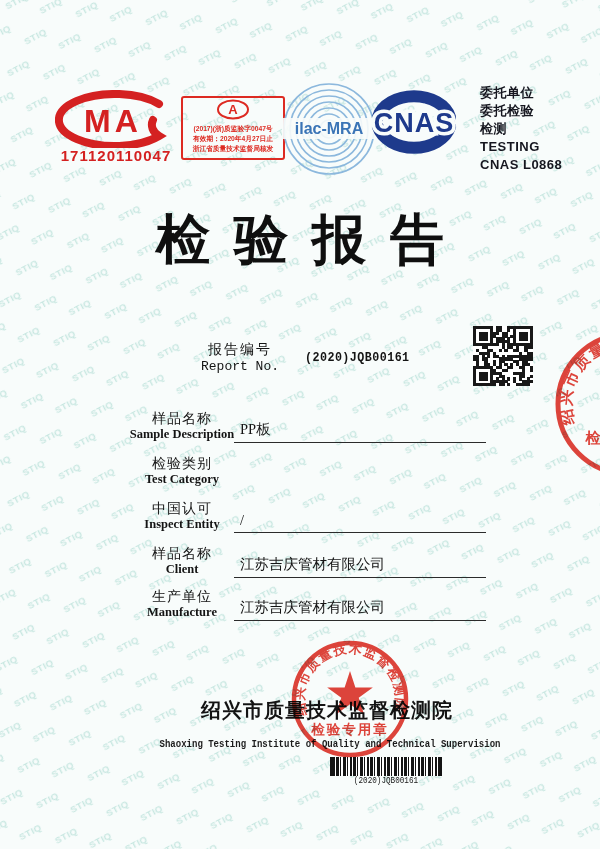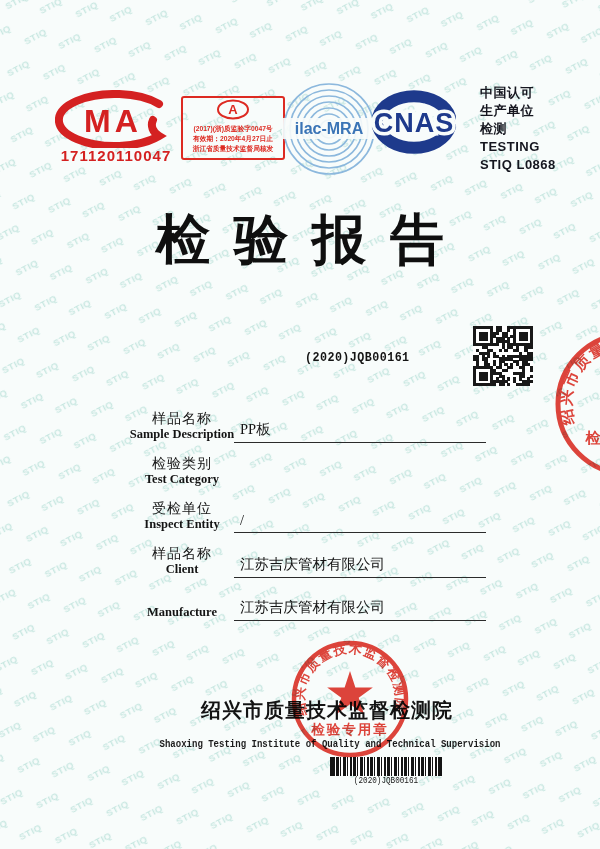--- a/index.html
+++ b/index.html
@@ -113,29 +113,33 @@
     <text x="47" y="54" text-anchor="middle" font-size="16" font-weight="bold" fill="#3a74b6" font-family="Liberation Sans, sans-serif">ilac-MRA</text>
   </svg>
 
   <svg class="abs" style="left:368px; top:84px;" width="92" height="76" viewBox="0 0 92 76">
     <path d="M 10,33 A 37,27 0 0 1 82,33" fill="none" stroke="#1e3a8c" stroke-width="12" stroke-linecap="round"></path>
     <path d="M 10,43 A 37,27 0 0 0 82,43" fill="none" stroke="#1e3a8c" stroke-width="12" stroke-linecap="round"></path>
     <text x="46" y="48" text-anchor="middle" font-size="27" font-weight="bold" fill="#1e3a8c" letter-spacing="1" font-family="Liberation Sans, sans-serif" style="paint-order:stroke; stroke:#f8fcfb; stroke-width:7px;">CNAS</text>
   </svg>
 
   <div class="abs accred">
-    <div>中国认可</div>
-    <div>生产单位</div>
+    <div>委托单位</div>
+    <div>委托检验</div>
     <div>检测</div>
     <div>TESTING</div>
-    <div>STIQ L0868</div>
+    <div>CNAS L0868</div>
   </div>
 
   <div class="abs title-zh">检验报告</div>
 
+  <div class="abs repno-label">
+    <div class="zh">报告编号</div>
+    <div class="en">Report No.</div>
+  </div>
   <div class="abs repno-value">(2020)JQB00161</div>
 
   <div class="abs qr">
     <div id="qr-modules" style="position:absolute; inset:0;">
         <div class="qrm" style="left: 0px; top: 0px; width: 3.15714px; height: 3.15714px;"></div>
         <div class="qrm" style="left: 2.85714px; top: 0px; width: 3.15714px; height: 3.15714px;"></div>
         <div class="qrm" style="left: 5.71429px; top: 0px; width: 3.15714px; height: 3.15714px;"></div>
         <div class="qrm" style="left: 8.57143px; top: 0px; width: 3.15714px; height: 3.15714px;"></div>
         <div class="qrm" style="left: 11.4286px; top: 0px; width: 3.15714px; height: 3.15714px;"></div>
         <div class="qrm" style="left: 14.2857px; top: 0px; width: 3.15714px; height: 3.15714px;"></div>
@@ -396,34 +400,35 @@
     <div class="fvalue">PP板</div>
   </div>
   <div class="abs frow" style="top:450px;">
     <div class="flabel">
       <div class="zh">检验类别</div>
       <div class="en">Test Category</div>
     </div>
   </div>
   <div class="abs frow" style="top:495px;">
     <div class="flabel">
-      <div class="zh">受检单位</div>
+      <div class="zh">中国认可</div>
       <div class="en">Inspect Entity</div>
     </div>
     <div class="fvalue">/</div>
   </div>
   <div class="abs frow" style="top:540px;">
     <div class="flabel">
       <div class="zh">样品名称</div>
       <div class="en">Client</div>
     </div>
     <div class="fvalue">江苏吉庆管材有限公司</div>
   </div>
   <div class="abs frow" style="top:583px;">
     <div class="flabel">
+      <div class="zh">生产单位</div>
       <div class="en">Manufacture</div>
     </div>
     <div class="fvalue">江苏吉庆管材有限公司</div>
   </div>
 
   <div class="abs inst-zh">绍兴市质量技术监督检测院</div>
   <div class="abs inst-en">Shaoxing Testing Institute of Quality and Technical Supervision</div>
 
   <svg class="abs stamp" style="left:280px; top:629px;" width="140" height="140" viewBox="0 0 140 140">
     <defs>

